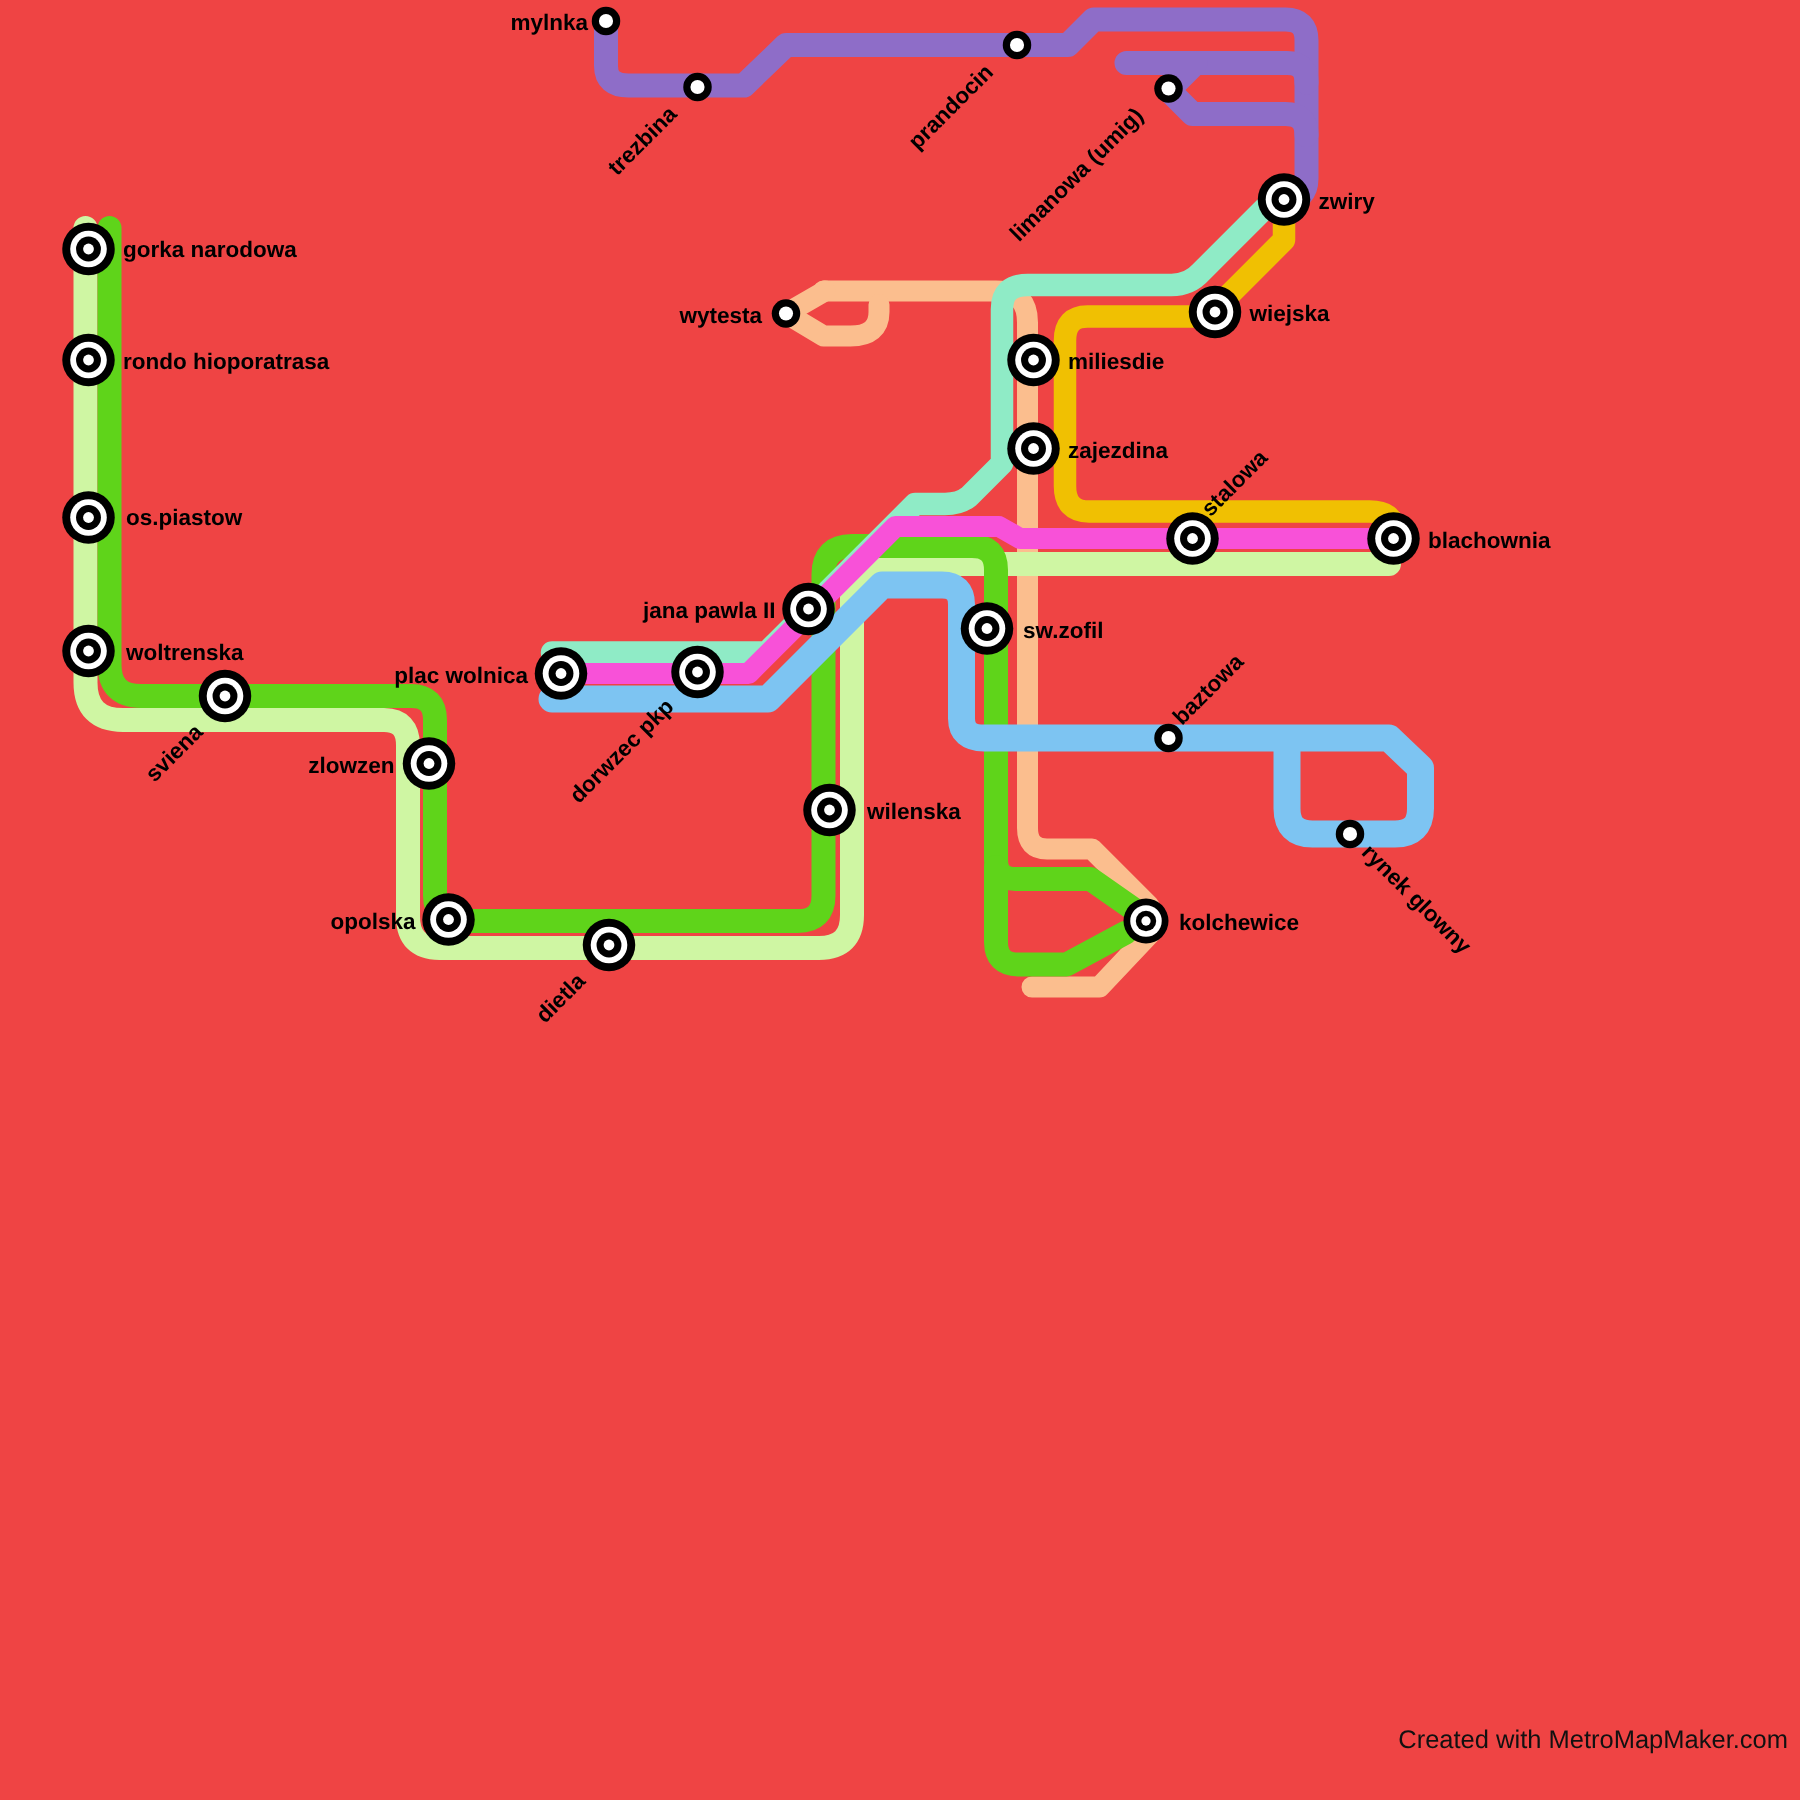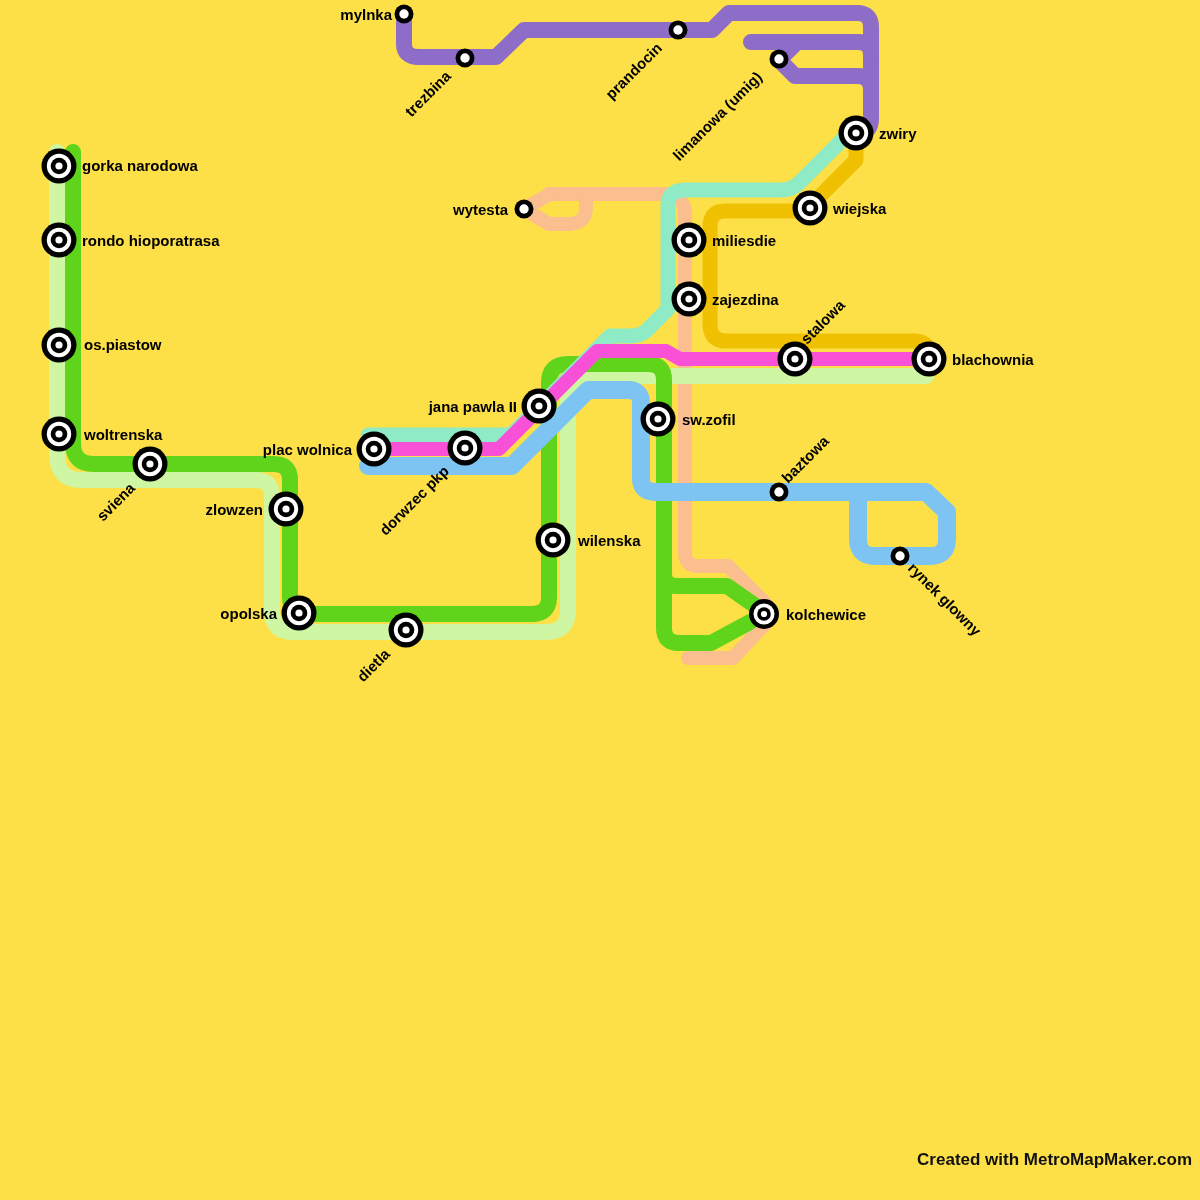--- a/index.html
+++ b/index.html
@@ -1,29 +1,29 @@
 <!DOCTYPE html>
 <html><head>
 <meta charset="utf-8">
 <style>
   html,body{margin:0;padding:0;background:#ffffff;}
   .map-wrap{
-    position:relative;width:1200px;height:1200px;background:#fde047;overflow:hidden;
+    position:relative;width:1200px;height:1200px;background:#ef4444;overflow:hidden;
     font-family:"Liberation Sans",sans-serif;
   }
   svg#metro{position:absolute;left:0;top:0;}
   svg#metro path{fill:none;stroke-linecap:round;stroke-linejoin:round;}
   svg#metro text{
     font-family:"Liberation Sans",sans-serif;
     font-weight:bold;font-size:15px;fill:#000000;
   }
   .credit{
     position:absolute;right:8px;bottom:30px;
     font-family:"Liberation Sans",sans-serif;
-    font-weight:bold;font-size:17px;color:#111111;
+    font-weight:normal;font-size:17px;color:#111111;
   }
 </style>
 </head>
 <body>
 
 <div class="map-wrap">
   <svg id="metro" width="1200" height="1200" viewBox="0 0 1200 1200" xmlns="http://www.w3.org/2000/svg">
     <g id="lines-layer">
         <path d="M856,138 L856,160 L810,206 Q804,211 796,211 L725,211 Q710,211 710,227 L710,324 Q710,341 726,341 L913,341 Q929,341 929,353 L929,357" stroke="#F0C002" stroke-width="15"></path>
         <path d="M549,194 L664,194 Q685,194 685,215 L685,552 Q685,566 698,566 L728,566 L766,604" stroke="#FBBE8E" stroke-width="14"></path>

